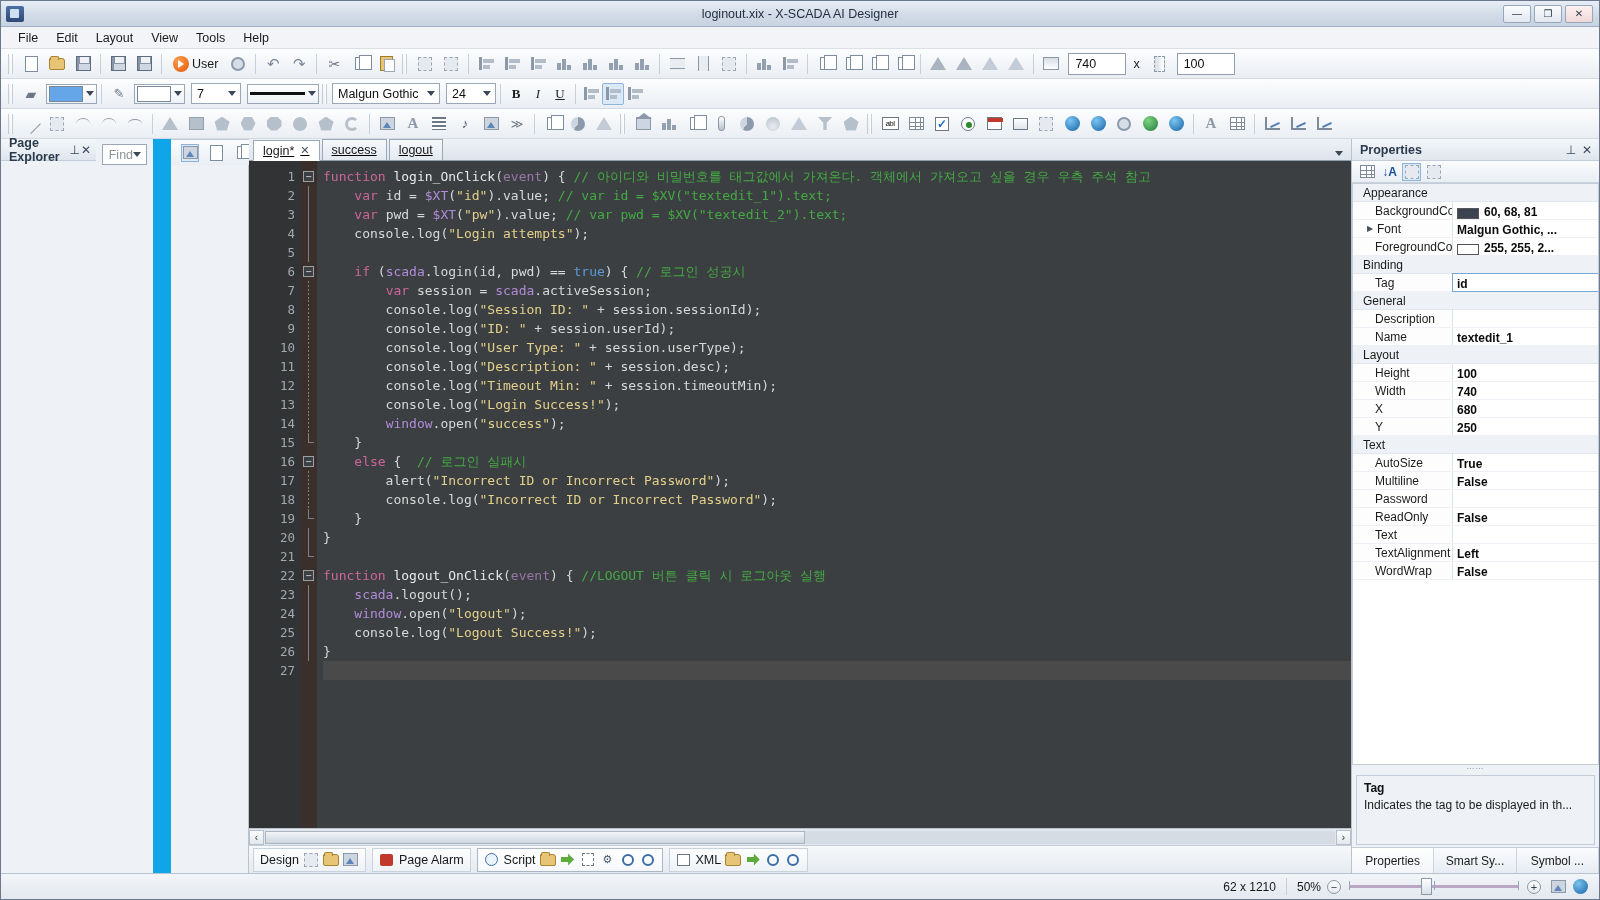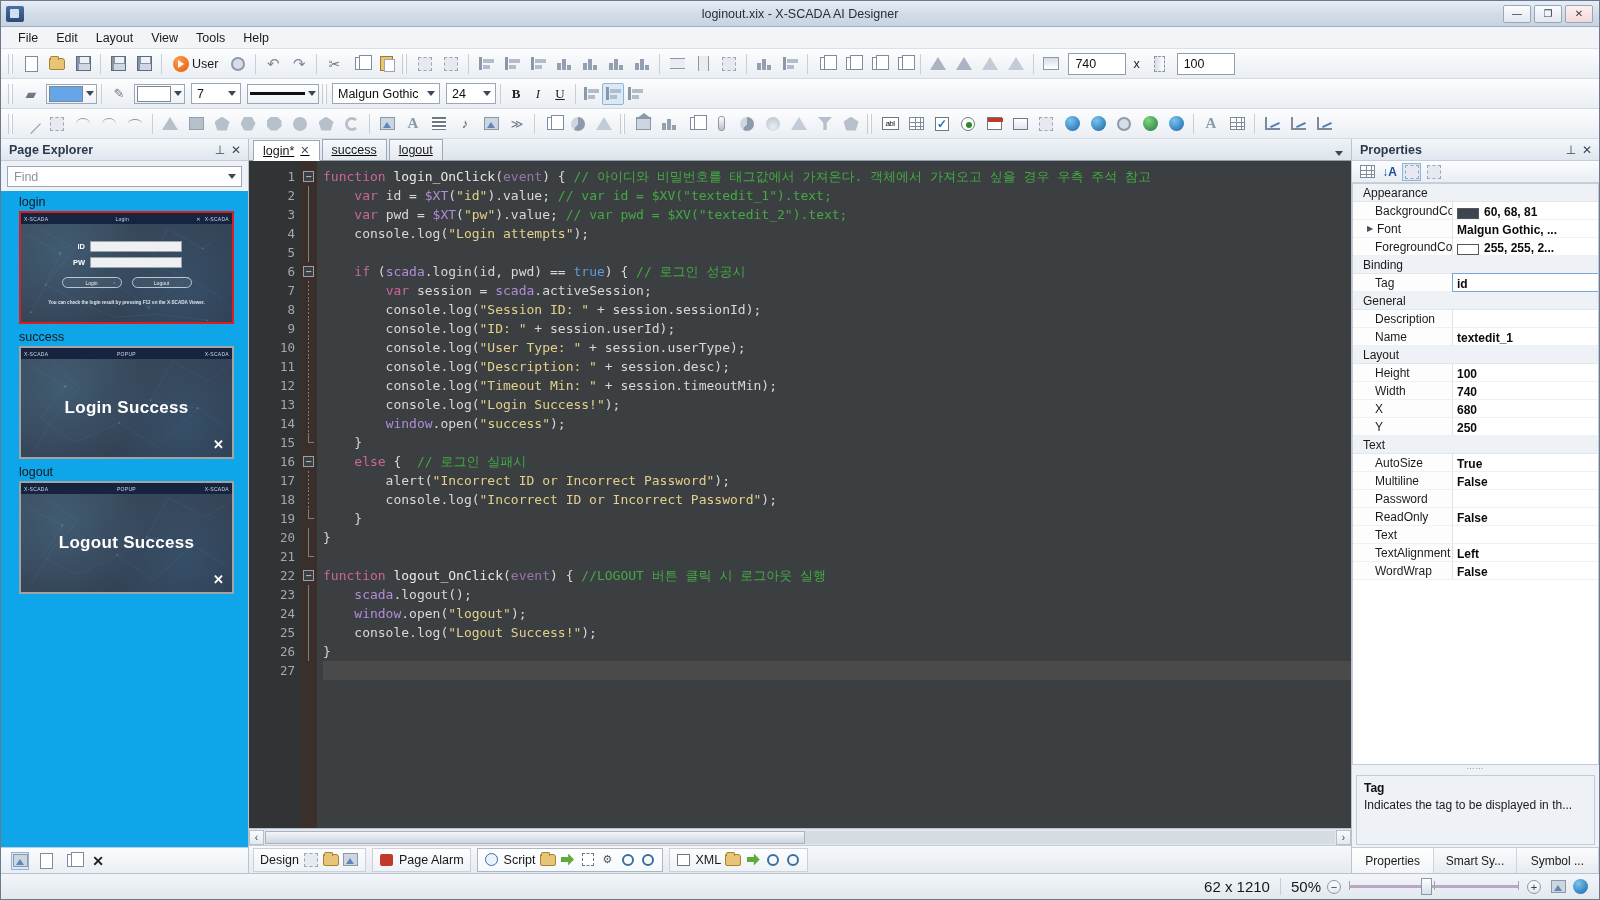--- a/index.html
+++ b/index.html
@@ -169,21 +169,21 @@
   .line-preview { width: 58px; height: 3px; background: #111; }
 
   
   .main {
     flex: 1 1 auto; display: flex; min-height: 0;
     background: #e9edf2;
   }
 
   
   .left-panel {
-    width: 248px; flex: 0 0 248px; display: flex; flex-direction: column;
+    width: 248px; flex: 0 0 248px; display: flex; flex-direction: row;
     background: #eef1f5; border-right: 1px solid #b9c3ce;
   }
   .panel-head {
     height: 22px; display:flex; align-items:center;
     background: linear-gradient(#f4f7fa, #dfe6ee);
     border-bottom: 1px solid #c3ccd7; padding: 0 4px 0 8px;
   }
   .panel-title { font-size: 12.5px; color: #2a3a4c; font-weight: 600; }
   .panel-head .spacer { flex:1; }
   .pin-icon, .close-icon {
@@ -366,21 +366,21 @@
 
   
   .statusbar {
     height: 26px; flex: 0 0 26px;
     background: linear-gradient(#f2f5f8,#e2e8ef);
     border-top:1px solid #b9c3ce;
     display:flex; align-items:center; padding: 0 6px; gap: 0;
   }
   .sb-spacer { flex:1; }
   .sb-sep { width:1px; height:17px; background:#c3ccd7; margin:0 10px; }
-  .sb-text { font-size:15px; color:#16181a; }
+  .sb-text { font-size:12px; color:#16181a; }
   .zoom-btn { width:14px;height:14px;border-radius:50%;border:1px solid #8b98a8;color:#33424f;font-size:11px;line-height:12px;text-align:center;background:linear-gradient(#fdfdfe,#e4e9ef);}
   .zoom-track { width:170px; height:3px; background:#b9a7c4; margin:0 8px; position:relative;}
   .zoom-thumb { position:absolute; left:72px; top:-7px; width:11px; height:17px; background:linear-gradient(#fdfdfe,#d9e0e8); border:1px solid #8b98a8;}
   .zoom-tick { position:absolute; top:-4px; width:1px; height:9px; background:#9aa6b4; }
   .sb-icon { width:18px;height:16px;display:flex;align-items:center;justify-content:center; }
 </style>
 </head>
 <body>
 
 <div id="app">

